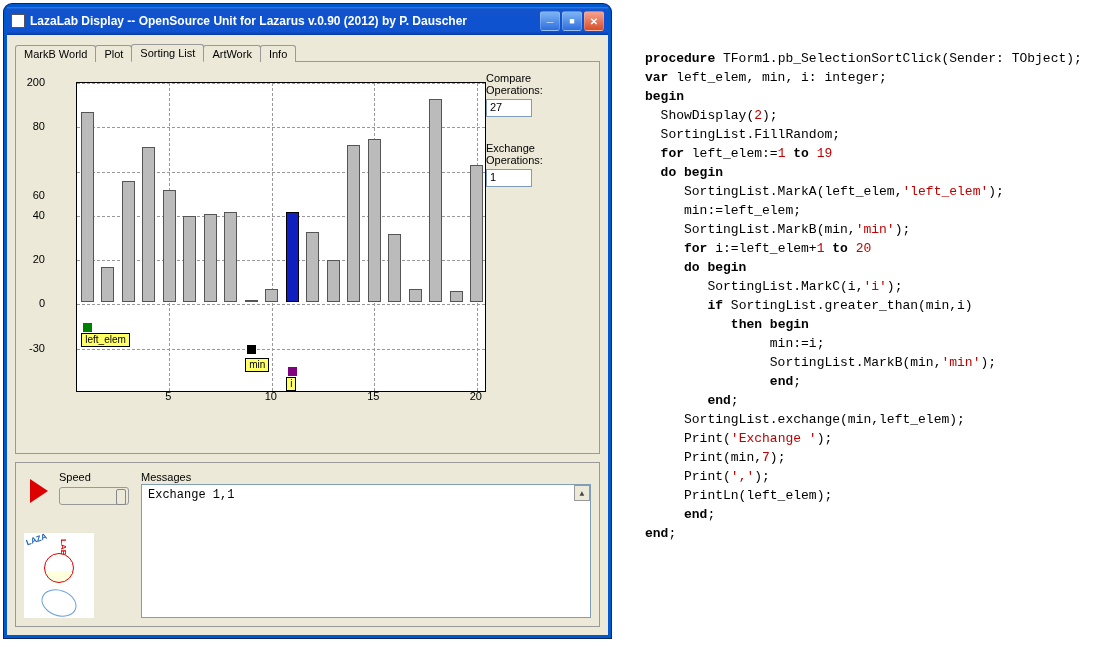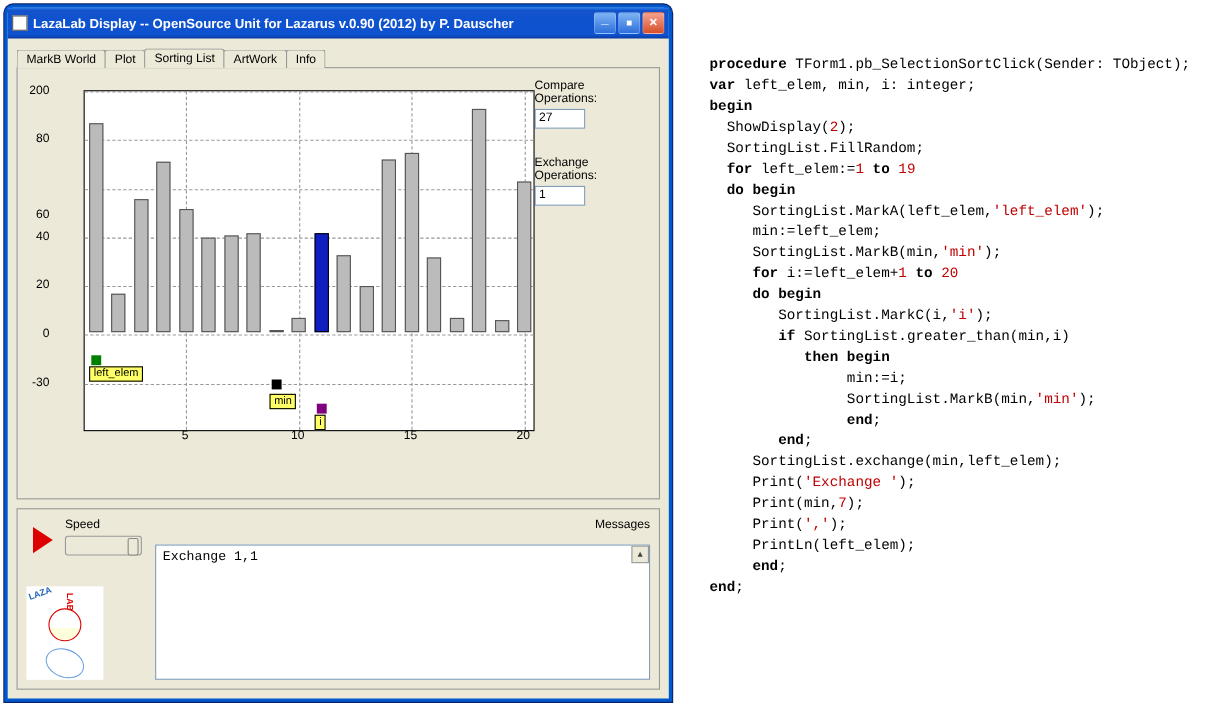--- a/index.html
+++ b/index.html
@@ -163,21 +163,21 @@
   .slider::after {
     content:"";
     position:absolute;
     right:2px; top:1px;
     width:8px; height:14px;
     border:1px solid #888;
     border-radius:2px;
     background:#ece9d8;
   }
   .msg-wrap { flex:1; margin-left: 12px; display:flex; flex-direction:column; height:100%;}
-  .msg-lbl { margin-bottom:12px;text-align:right; }
+  .msg-lbl { margin-bottom:1px; }
   .msg-box {
     flex:1;
     background:#fff;
     border:1px solid #7f9db9;
     padding:3px 6px;
     font-family: "Courier New", monospace;
     font-size:12px;
     color:#000;
     position:relative;
   }

